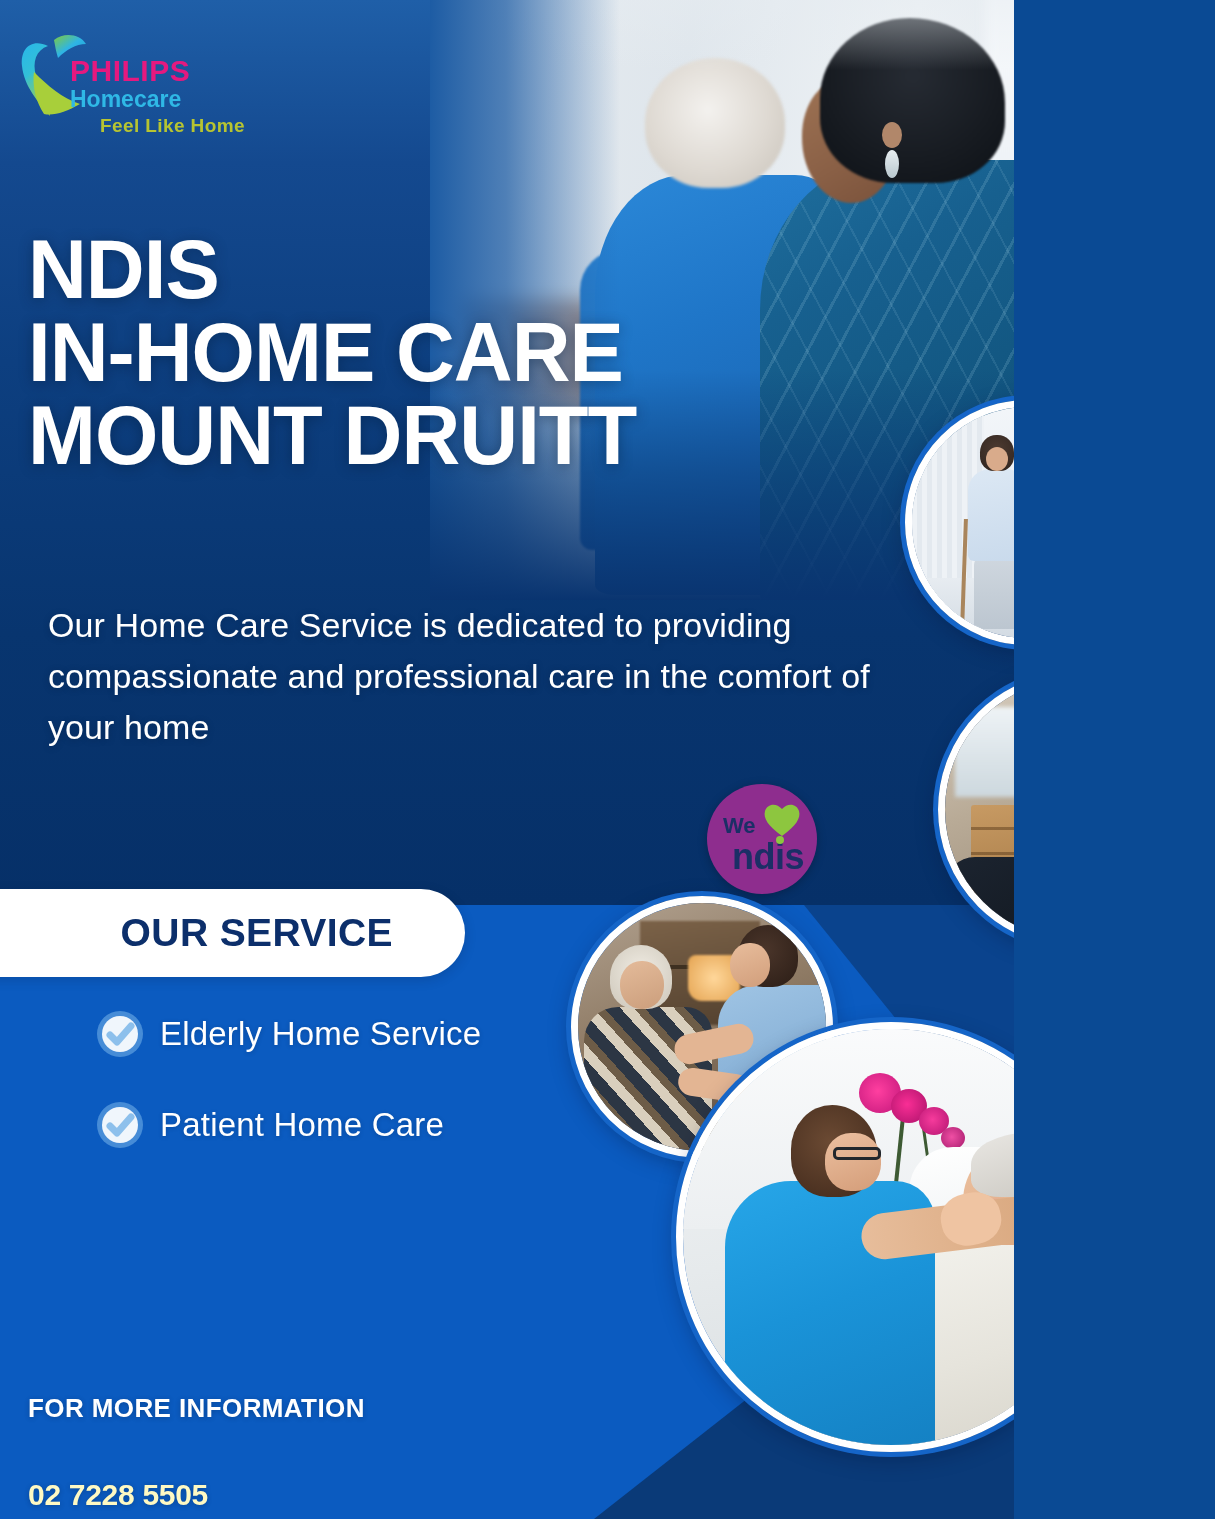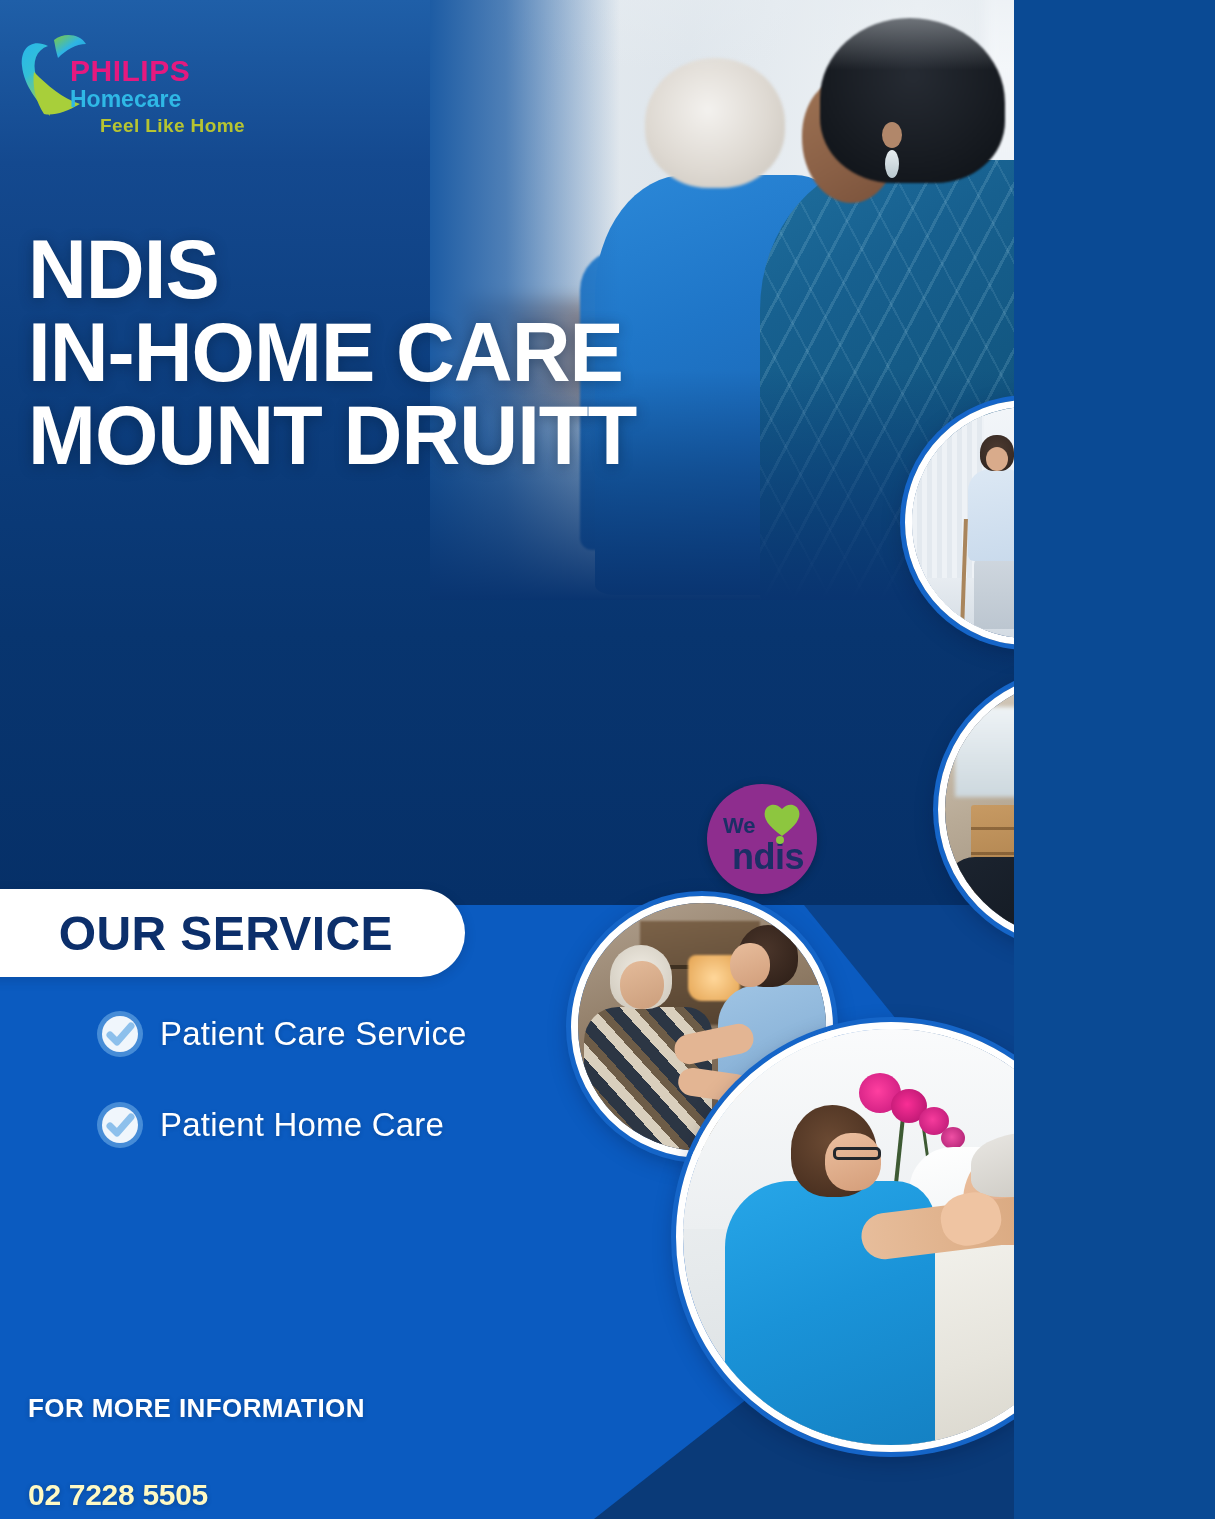--- a/index.html
+++ b/index.html
@@ -182,21 +182,21 @@
   .service-pill {
     position:absolute; left:-70px; top:889px; width:535px; height:88px;
     background:#ffffff;
     border-radius:44px;
     z-index:30;
     display:flex; align-items:center; justify-content:flex-end;
     padding-right:72px;
     box-shadow:0 3px 12px rgba(0,20,50,.18);
   }
   .service-pill span {
-    color:#0c2f6b; font-size:48px; font-weight:bold; letter-spacing:.4px;
+    color:#0c2f6b; font-size:39px; font-weight:bold; letter-spacing:.4px;
   }
 
   
   .service-list { position:absolute; left:96px; top:1010px; z-index:30; width:560px; }
   .service-item {
     display:flex; align-items:center; margin-bottom:43px; height:48px;
   }
   .check-icon {
     width:48px; height:48px; flex:0 0 48px; margin-right:16px; position:relative;
   }
@@ -454,20 +454,21 @@
       <div class="logo-tag">Feel Like Home</div>
     </div>
   </div>
 
   <div class="headline">
     <div>NDIS</div>
     <div>IN-HOME CARE</div>
     <div>MOUNT DRUITT</div>
   </div>
 
+  <div class="subtitle">Our Home Care Service is dedicated to providing compassionate and professional care in the comfort of your home</div>
 
   <div class="circle" id="circle-1">
     <div class="ph c1-bg"></div>
     <div class="c1-wall"></div>
     <div class="c1-door"></div>
     <div class="c1-floor"></div>
     <div class="c1-cane"></div>
     <div class="c1-p1-legs"></div>
     <div class="c1-p1-body"></div>
     <div class="c1-p1-head"></div>
@@ -554,21 +555,21 @@
   <div class="service-list">
 
     <div class="service-item">
       <span class="check-icon">
         <svg viewBox="0 0 48 48" width="48" height="48">
           <circle cx="24" cy="24" r="23" fill="#79b4ea" opacity="0.55"></circle>
           <circle cx="24" cy="24" r="18" fill="#ffffff" opacity="0.92"></circle>
           <path d="M14 25 L21 32 L35 16" fill="none" stroke="#8dc0ec" stroke-width="7" stroke-linecap="round" stroke-linejoin="round"></path>
         </svg>
       </span>
-      <span class="service-label">Patient Care Service</span>
+      <span class="service-label">Elderly Home Service</span>
     </div>
 
     <div class="service-item">
       <span class="check-icon">
         <svg viewBox="0 0 48 48" width="48" height="48">
           <circle cx="24" cy="24" r="23" fill="#79b4ea" opacity="0.55"></circle>
           <circle cx="24" cy="24" r="18" fill="#ffffff" opacity="0.92"></circle>
           <path d="M14 25 L21 32 L35 16" fill="none" stroke="#8dc0ec" stroke-width="7" stroke-linecap="round" stroke-linejoin="round"></path>
         </svg>
       </span>

